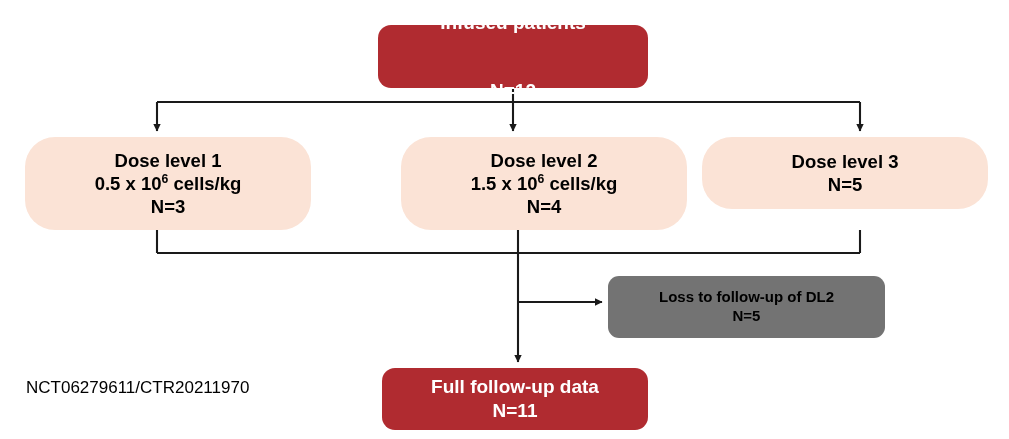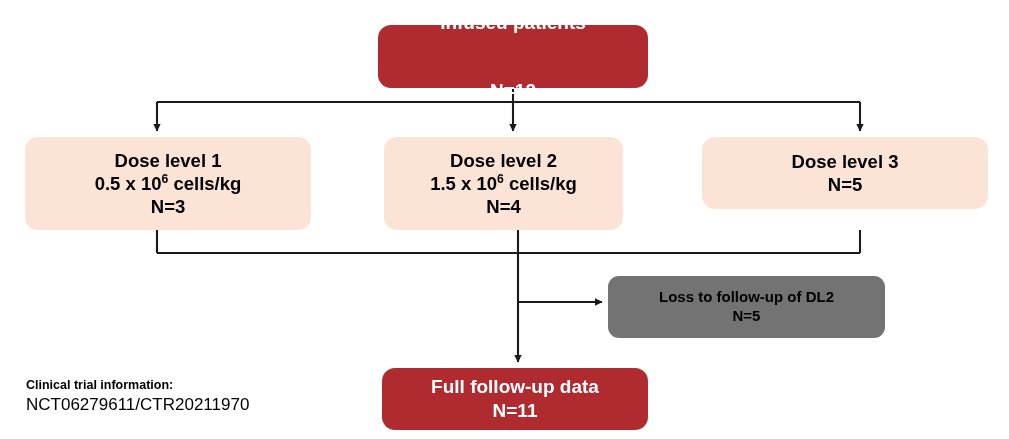--- a/index.html
+++ b/index.html
@@ -41,37 +41,38 @@
   }
   .node-primary {
     background: #b02b30;
     color: #ffffff;
     font-size: 19px;
   }
   .node-secondary {
     background: #fbe3d6;
     color: #000000;
     font-size: 18.5px;
+    border-radius: 30px;
   }
   .node-note {
     background: #737373;
     color: #000000;
     font-size: 15px;
     border-radius: 11px;
   }
   sup {
     font-size: 0.66em;
     vertical-align: super;
     line-height: 0;
   }
 
   
   #node-infused   { left: 378px; top: 25px;  width: 270px; height: 63px; gap: 44px; }
   #node-dose-1    { left: 25px;  top: 137px; width: 286px; height: 93px; }
-  #node-dose-2    { left: 384px; top: 137px; width: 239px; height: 93px; }
+  #node-dose-2    { left: 401px; top: 137px; width: 286px; height: 93px; }
   #node-dose-3    { left: 702px; top: 137px; width: 286px; height: 72px; }
   #node-loss      { left: 608px; top: 276px; width: 277px; height: 62px; }
   #node-full      { left: 382px; top: 368px; width: 266px; height: 62px; }
 
   #footnote {
     position: absolute;
     left: 26px;
     top: 377px;
     width: 260px;
     color: #000000;
@@ -148,17 +149,16 @@
     <span class="line">Loss to follow-up of DL2</span>
     <span class="line">N=5</span>
   </div>
 
   <div class="node node-primary" id="node-full">
     <span class="line">Full follow-up data</span>
     <span class="line">N=11</span>
   </div>
 
   <div id="footnote">
-    <span class="foot-title">Clinical trial information:</span>
     <span class="foot-id">NCT06279611/CTR20211970</span>
   </div>
 
 </div>
 
 </body></html>

